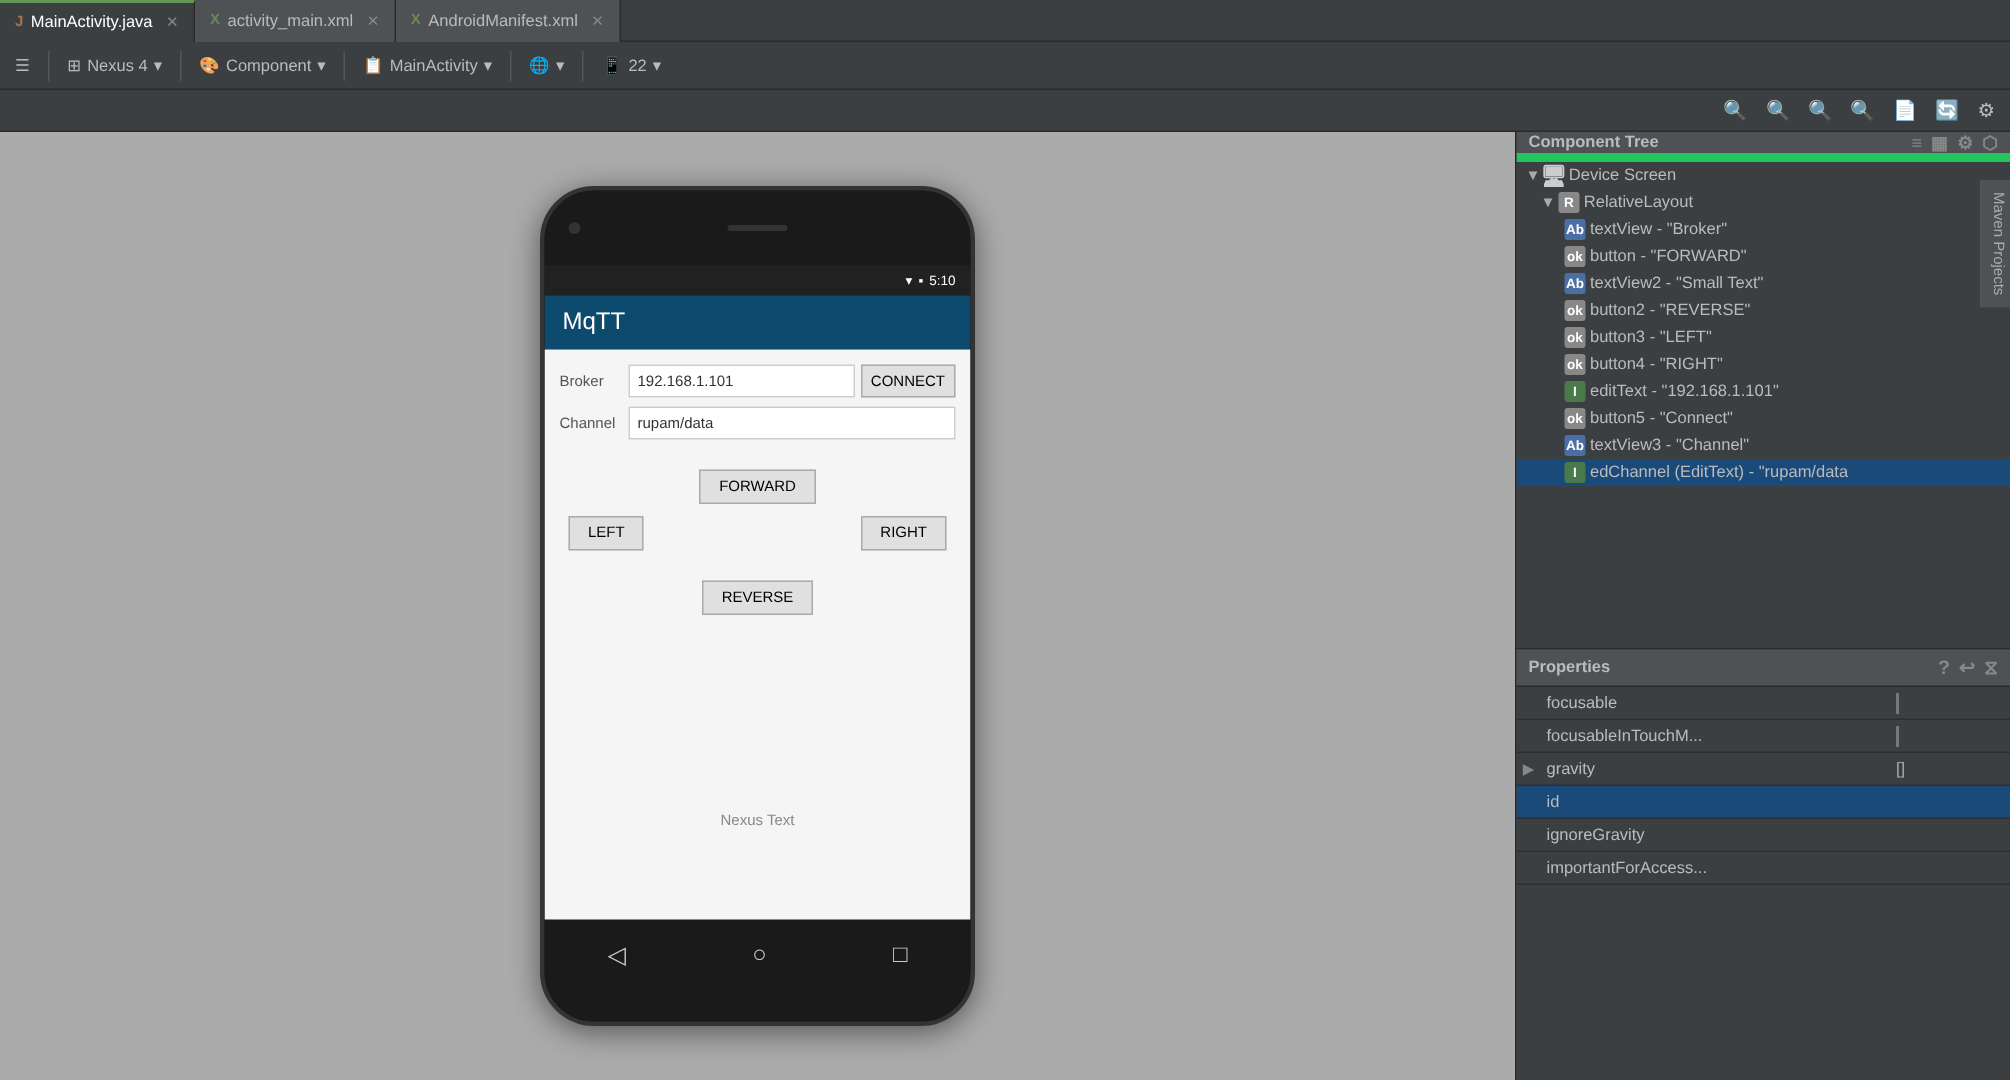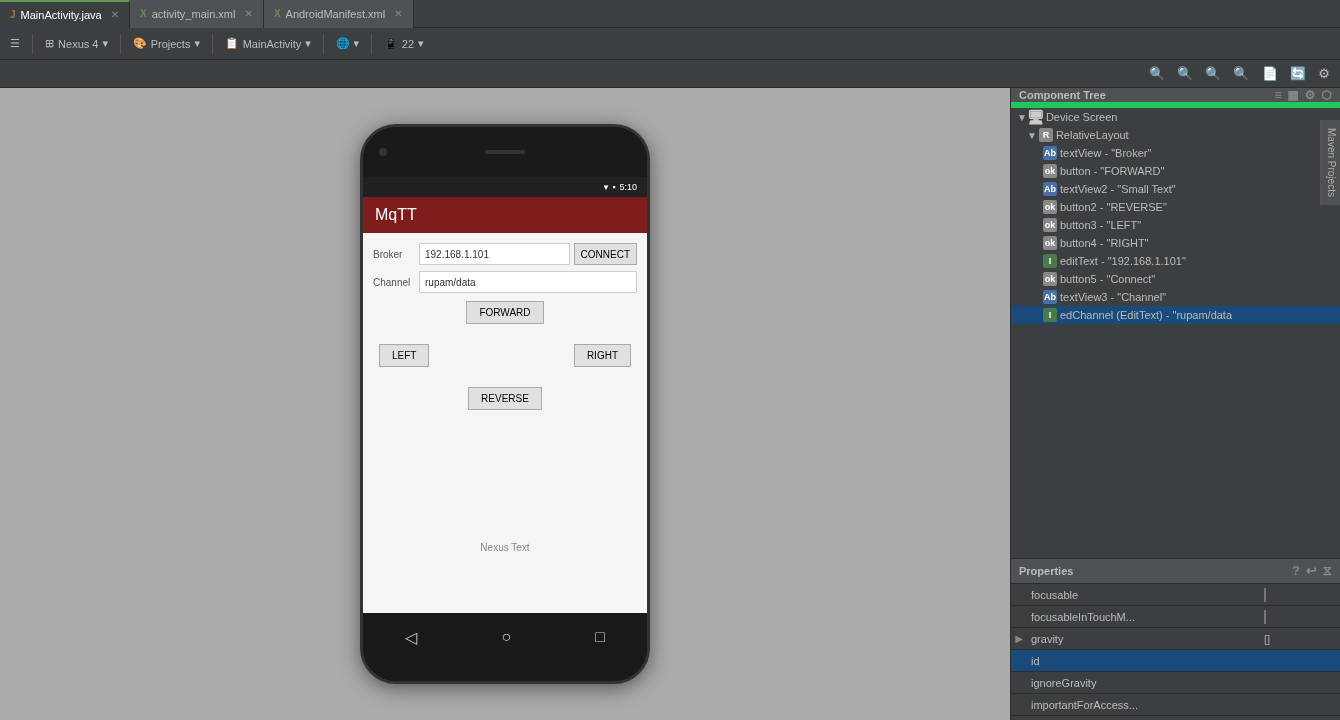--- a/index.html
+++ b/index.html
@@ -161,21 +161,21 @@
       flex-shrink: 0;
     }
     .status-icons {
       display: flex;
       align-items: center;
       gap: 4px;
       color: #fff;
       font-size: 9px;
     }
     .phone-title-bar {
-      background: #7f1d1d;
+      background: #0c4a6e;
       height: 36px;
       display: flex;
       align-items: center;
       padding: 0 12px;
       flex-shrink: 0;
     }
     .phone-title-bar span {
       color: #ffffff;
       font-size: 16px;
       font-weight: 500;
@@ -232,21 +232,21 @@
       border: 1px solid #aaa;
       padding: 3px 6px;
       font-size: 10px;
       cursor: pointer;
       height: 22px;
       white-space: nowrap;
     }
     .channel-row {
       display: flex;
       align-items: center;
-      margin-bottom: 8px;
+      margin-bottom: 20px;
       gap: 4px;
     }
     .channel-input {
       border: 1px solid #ccc;
       background: #fff;
       padding: 3px 5px;
       font-size: 10px;
       color: #333;
       flex: 1;
       height: 22px;
@@ -254,21 +254,21 @@
     .forward-btn, .reverse-btn, .left-btn, .right-btn {
       background: #e0e0e0;
       border: 1px solid #aaa;
       padding: 5px 12px;
       font-size: 10px;
       cursor: pointer;
     }
     .forward-area {
       display: flex;
       justify-content: center;
-      margin-bottom: 20px;
+      margin-bottom: 8px;
     }
     .lr-area {
       display: flex;
       justify-content: space-between;
       margin-bottom: 20px;
       padding: 0 6px;
     }
     .reverse-area {
       display: flex;
       justify-content: center;
@@ -355,21 +355,21 @@
       margin-right: 3px;
       flex-shrink: 0;
     }
     .tree-icon-ab { background: #4a6fa5; color: #fff; border-radius: 2px; }
     .tree-icon-btn { background: #888; color: #fff; border-radius: 2px; }
     .tree-icon-edit { background: #4a7a4a; color: #fff; border-radius: 2px; }
     .tree-icon-device { color: #ccc; font-size: 14px; }
 
     
     .properties-panel {
-      height: 162px;
+      height: 288px;
       background: #3c3f41;
       border-top: 1px solid #2b2b2b;
       display: flex;
       flex-direction: column;
     }
     .props-title {
       background: #4e5254;
       color: #bbbbbb;
       padding: 4px 8px;
       font-size: 11px;
@@ -452,21 +452,21 @@
     </div>
     <div class="toolbar-separator"></div>
     <div class="toolbar-item">
       <span>⊞</span>
       <span>Nexus 4</span>
       <span>▾</span>
     </div>
     <div class="toolbar-separator"></div>
     <div class="toolbar-item">
       <span>🎨</span>
-      <span>Projects</span>
+      <span>Component</span>
       <span>▾</span>
     </div>
     <div class="toolbar-separator"></div>
     <div class="toolbar-item">
       <span>📋</span>
       <span>MainActivity</span>
       <span>▾</span>
     </div>
     <div class="toolbar-separator"></div>
     <div class="toolbar-item">

